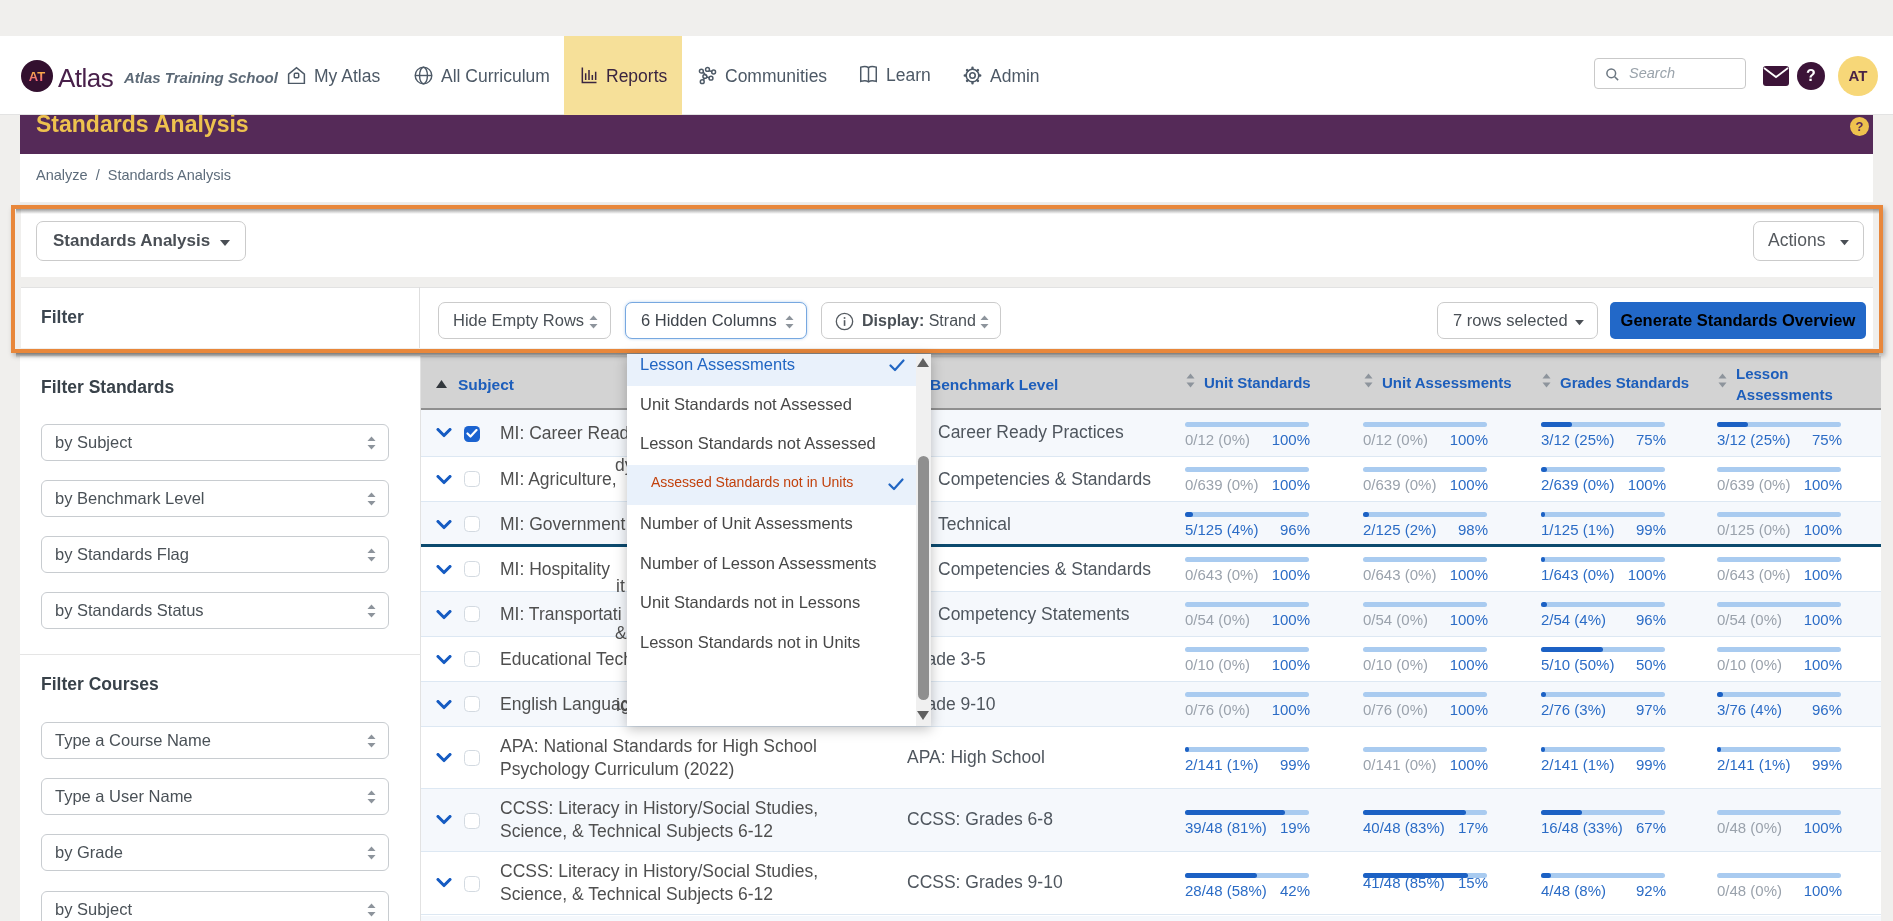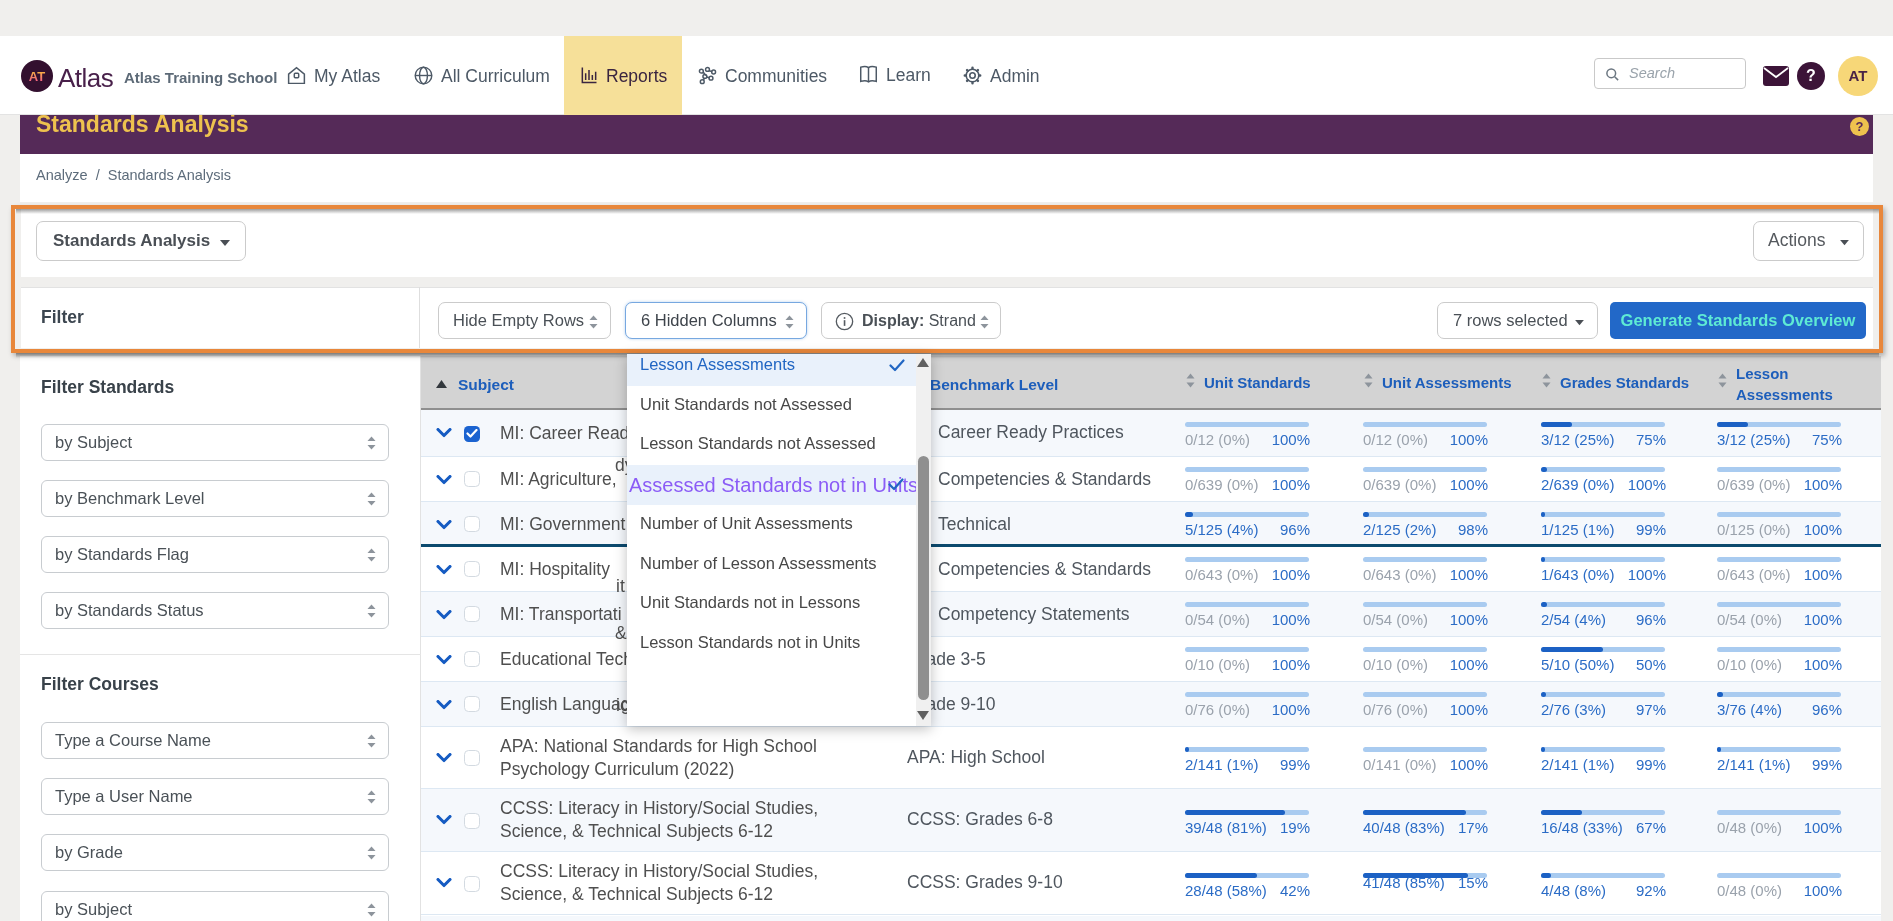--- a/index.html
+++ b/index.html
@@ -15,21 +15,21 @@
   <svg class="abs" style="left:21px;top:24px;" width="32" height="32" viewBox="0 0 32 32">
     <defs>
         <linearGradient id="atg" x1="0" y1="0" x2="0" y2="1">
           <stop offset="15%" stop-color="#f8b53f"></stop>
           <stop offset="90%" stop-color="#f0568b"></stop>
         </linearGradient>
       </defs>
     <text x="16" y="21" text-anchor="middle" font-family="Liberation Sans,sans-serif" font-size="13" font-weight="bold" fill="url(#atg)">AT</text>
     </svg>
   <div class="abs" style="left:58px;top:27px;font-size:26px;color:#48204a;font-weight:500;letter-spacing:-0.5px;">Atlas</div>
-  <div class="abs" style="left:124px;top:33px;font-size:15px;font-weight:bold;color:#5d6a77;">Atlas Training School</div>
+  <div class="abs" style="left:124px;top:33px;font-size:15px;font-weight:bold;color:#5d6a77;font-style:italic;">Atlas Training School</div>
 
   <div class="abs" style="left:286px;top:29px;font-size:17.5px;color:#4d5966;">
     <svg width="21" height="21" viewBox="0 0 24 24" fill="none" stroke="#4d5966" stroke-width="1.7" style="display:inline-block;vertical-align:-4px;margin-right:7px;">
       <path d="M3 10.5 L12 3 L21 10.5 L21 21 L3 21 Z"></path>
         <rect x="9.5" y="9.5" width="5" height="5" rx="1"></rect>
       </svg>My Atlas</div>
   <div class="abs" style="left:413px;top:29px;font-size:17.5px;color:#4d5966;">
     <svg width="21" height="21" viewBox="0 0 24 24" fill="none" stroke="#4d5966" stroke-width="1.6" style="display:inline-block;vertical-align:-4px;margin-right:7px;">
       <circle cx="12" cy="12" r="9.5"></circle>
         <ellipse cx="12" cy="12" rx="4.5" ry="9.5"></ellipse>
@@ -136,21 +136,21 @@
       <path d="M1.5 6 L5.5 1.5 L9.5 6 Z" fill="#8d949c"></path>
       <path d="M1.5 10 L5.5 14.5 L9.5 10 Z" fill="#8d949c"></path>
     </svg>
 </div>
 <div class="abs" style="left:1437px;top:302px;width:161px;height:37px;border:1px solid #cbcbcb;border-radius:7px;background:#fff;">
   <span style="position:absolute;left:15px;top:8px;font-size:16.5px;color:#4a5056;">7 rows selected</span>
   <svg width="11" height="7" viewBox="0 0 12 8" style="position:absolute;right:12px;top:16px;">
       <path d="M1 1 L6 7 L11 1 Z" fill="#4a4f55"></path>
     </svg>
 </div>
-<div class="abs" style="left:1610px;top:302px;width:256px;height:37px;border-radius:5px;background:#2268c8;color:#5eead4;text-align:center;line-height:37px;font-size:16.5px;font-weight:bold;">Generate Standards Overview</div>
+<div class="abs" style="left:1610px;top:302px;width:256px;height:37px;border-radius:5px;background:#2268c8;color:#000000;text-align:center;line-height:37px;font-size:16.5px;font-weight:bold;">Generate Standards Overview</div>
 
 <div class="abs" style="left:20px;top:356px;width:1861px;height:565px;background:#fff;">
 </div>
 
 <div class="abs" style="left:20px;top:356px;width:401px;height:565px;background:#fff;border-right:1px solid #e2e2e2;">
   <div class="abs" style="left:21px;top:21px;font-size:17.5px;font-weight:bold;color:#39424a;">Filter Standards</div>
 </div>
 
 <div class="abs" style="left:41px;top:424px;width:348px;height:37px;border:1px solid #c8ccd0;border-radius:6px;background:#fff;z-index:2;">
     <span style="position:absolute;left:13px;top:8px;font-size:16.5px;color:#4a5157;">by Subject</span>
@@ -433,21 +433,21 @@
 <div class="abs" style="left:627px;top:354px;width:304px;height:372px;background:#fff;box-shadow:0 3px 12px rgba(0,0,0,0.25);z-index:6;">
 
 <div style="position:absolute;left:0;top:0px;width:289px;height:32px;background:#e9f1fb;"></div>
 <span style="position:absolute;left:13px;top:1px;font-size:16.5px;color:#2166c3;">Lesson Assessments</span>
 <svg width="16" height="13" viewBox="0 0 16 13" style="position:absolute;left:262px;top:5px;">
       <path d="M1.5 6.5 L6 11 L14.5 1.5" fill="none" stroke="#2166c3" stroke-width="2.2" stroke-linecap="round" stroke-linejoin="round"></path>
     </svg>
 <span style="position:absolute;left:13px;top:41px;font-size:16.5px;color:#474747;">Unit Standards not Assessed</span>
 <span style="position:absolute;left:13px;top:80px;font-size:16.5px;color:#474747;">Lesson Standards not Assessed</span>
 <div style="position:absolute;left:0;top:111px;width:289px;height:40px;background:#e9f1fb;"></div>
-<span style="position:absolute;left:2px;top:120px;font-size:20px;color:#8b5cf6;">Assessed Standards not in Units</span>
+<span style="position:absolute;left:24px;top:120px;font-size:14px;color:#c2410c;">Assessed Standards not in Units</span>
 <svg width="16" height="13" viewBox="0 0 16 13" style="position:absolute;left:261px;top:124px;">
       <path d="M1.5 6.5 L6 11 L14.5 1.5" fill="none" stroke="#2166c3" stroke-width="2.2" stroke-linecap="round" stroke-linejoin="round"></path>
     </svg>
 <span style="position:absolute;left:13px;top:160px;font-size:16.5px;color:#474747;">Number of Unit Assessments</span>
 <span style="position:absolute;left:13px;top:200px;font-size:16.5px;color:#474747;">Number of Lesson Assessments</span>
 <span style="position:absolute;left:13px;top:239px;font-size:16.5px;color:#474747;">Unit Standards not in Lessons</span>
 <span style="position:absolute;left:13px;top:279px;font-size:16.5px;color:#474747;">Lesson Standards not in Units</span>
 
   <div style="position:absolute;right:0;top:0;width:15px;height:372px;background:#f0f0f0;"></div>
   <svg width="12" height="9" viewBox="0 0 12 9" style="position:absolute;right:2px;top:4px;">

